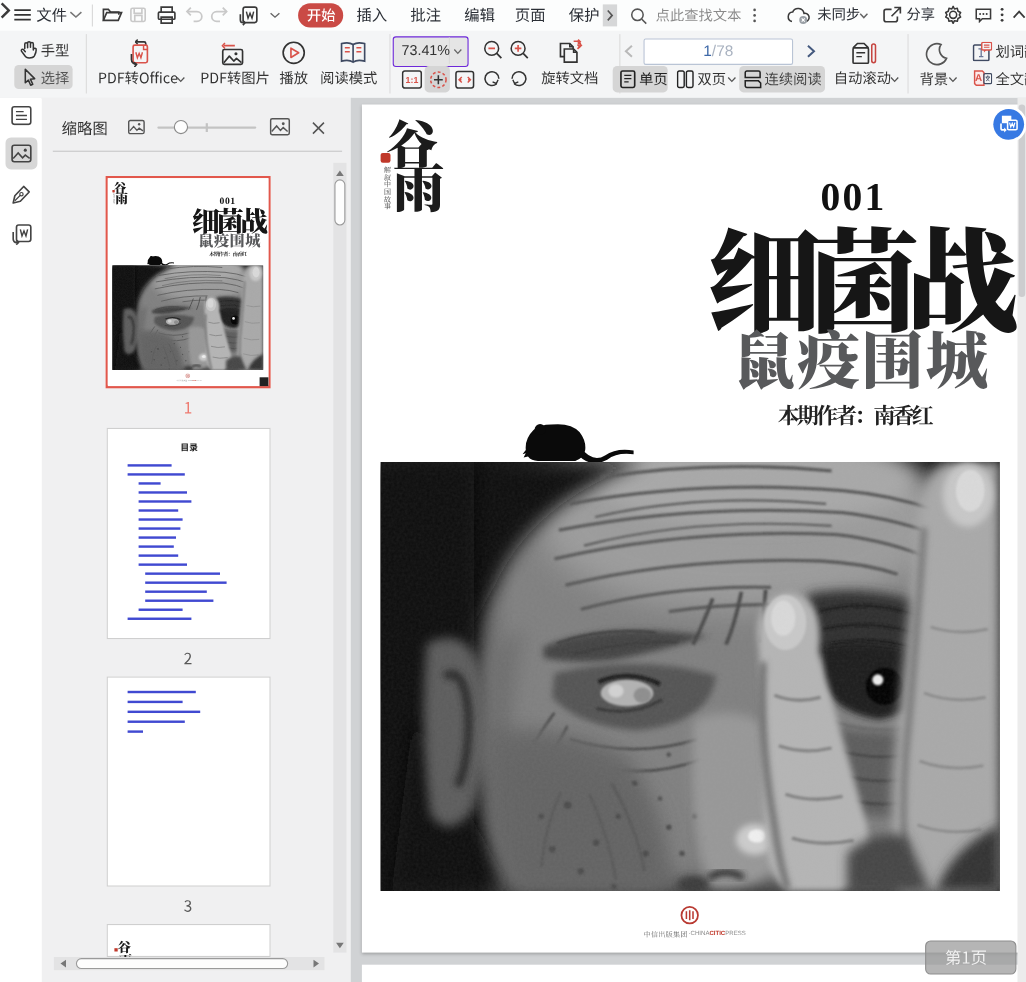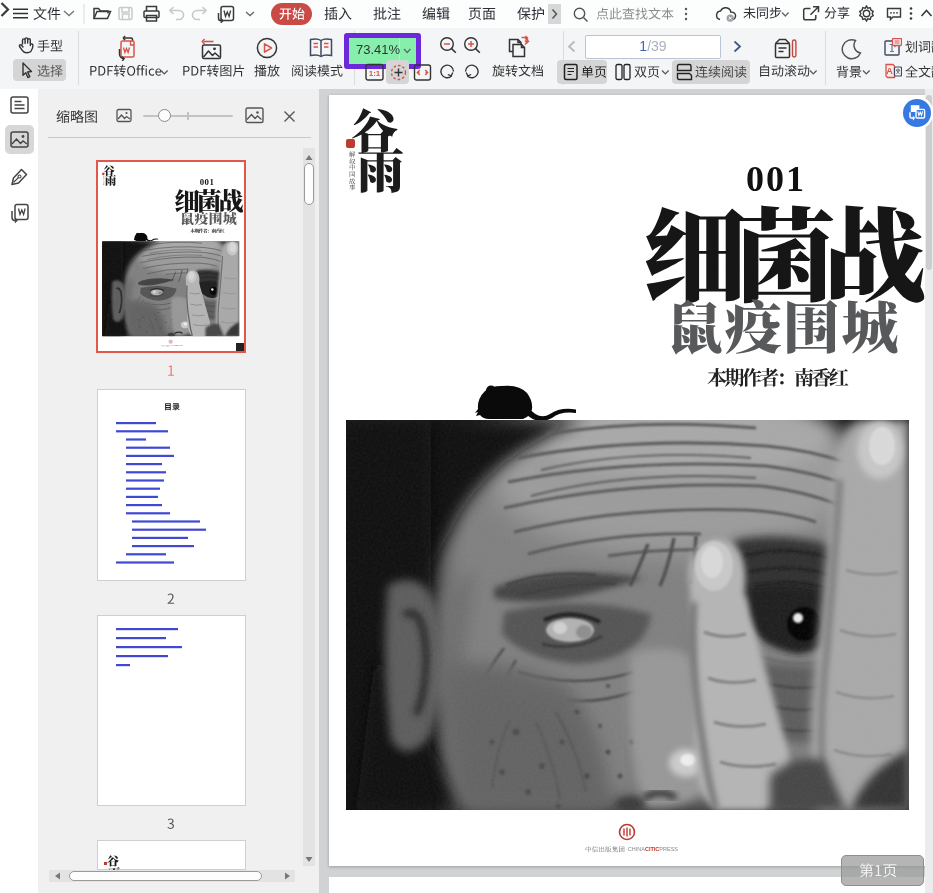--- a/index.html
+++ b/index.html
@@ -201,21 +201,21 @@
 <path d="M13 3.5 C10.5 1.8 6.5 1.6 2.5 2.6 V18.6 C6.5 17.6 10.5 17.8 13 19.5 C15.5 17.8 19.5 17.6 23.5 18.6 V2.6 C19.5 1.6 15.5 1.8 13 3.5 Z" fill="none" stroke="#3f4a62" stroke-width="1.5"></path>
 <path d="M13 3.5 V19.5" stroke="#3f4a62" stroke-width="1.5"></path>
 <path d="M5.5 6.5 h4.5 M5.5 10 h4.5 M16 6.5 h4.5 M16 10 h4.5" stroke="#d9534a" stroke-width="1.4"></path>
     </svg>
     <svg style="position:absolute;left:291px;top:60.4px;overflow:visible" width="52" height="16">
       <g transform="translate(0,15.6)">
         <path d="M4.5 -5.8H8.4V-4.2H4.5ZM1.2 -8.0V1.0H2.1V-8.0ZM1.4 -10.3C1.9 -9.7 2.6 -9.0 2.9 -8.5L3.7 -9.0C3.4 -9.5 2.7 -10.2 2.1 -10.8ZM4.1 -8.3C4.5 -7.8 5.0 -7.1 5.1 -6.6H3.6V-3.4H5.1C4.9 -2.1 4.4 -1.1 2.8 -0.6C3.0 -0.4 3.3 -0.1 3.4 0.2C5.1 -0.6 5.7 -1.7 5.9 -3.4H6.9V-1.3C6.9 -0.4 7.1 -0.2 8.0 -0.2C8.2 -0.2 9.0 -0.2 9.2 -0.2C9.9 -0.2 10.1 -0.5 10.2 -1.8C10.0 -1.8 9.6 -1.9 9.4 -2.1C9.4 -1.1 9.4 -1.0 9.1 -1.0C8.9 -1.0 8.3 -1.0 8.1 -1.0C7.8 -1.0 7.8 -1.0 7.8 -1.3V-3.4H9.3V-6.6H7.8C8.2 -7.1 8.6 -7.8 9.0 -8.5L8.0 -8.7C7.7 -8.1 7.2 -7.2 6.8 -6.6H5.2L6.0 -6.9C5.8 -7.4 5.3 -8.1 4.9 -8.7ZM4.6 -10.2V-9.3H10.9V-0.2C10.9 0.0 10.8 0.1 10.6 0.1C10.5 0.1 9.9 0.1 9.3 0.1C9.5 0.3 9.6 0.7 9.6 1.0C10.5 1.0 11.0 0.9 11.4 0.8C11.7 0.6 11.8 0.4 11.8 -0.2V-10.2Z M18.8 -5.9C19.4 -5.5 20.3 -5.0 20.6 -4.6L21.1 -5.1C20.7 -5.5 19.9 -6.0 19.2 -6.4ZM17.8 -4.7C18.5 -4.3 19.3 -3.7 19.7 -3.3L20.2 -3.9C19.8 -4.3 19.0 -4.9 18.3 -5.2ZM21.9 -1.4C22.9 -0.7 24.2 0.4 24.8 1.1L25.5 0.4C24.8 -0.2 23.5 -1.2 22.5 -1.9ZM14.4 -10.0C15.1 -9.4 15.9 -8.5 16.4 -8.0L17.0 -8.7C16.6 -9.2 15.7 -10.0 15.0 -10.6ZM17.8 -7.7V-6.9H24.1C23.9 -6.3 23.7 -5.7 23.5 -5.3L24.3 -5.1C24.6 -5.7 24.9 -6.7 25.2 -7.6L24.6 -7.7L24.4 -7.7H21.9V-8.9H24.6V-9.7H21.9V-10.9H20.9V-9.7H18.3V-8.9H20.9V-7.7ZM21.3 -6.4V-4.8C21.3 -4.3 21.3 -3.8 21.1 -3.3H17.5V-2.4H20.8C20.3 -1.4 19.3 -0.4 17.3 0.3C17.5 0.5 17.8 0.9 17.9 1.1C20.3 0.1 21.4 -1.1 21.9 -2.4H25.3V-3.3H22.1C22.2 -3.8 22.2 -4.3 22.2 -4.8V-6.4ZM13.5 -6.8V-5.9H15.4V-1.2C15.4 -0.5 15.1 -0.1 14.8 0.1C15.0 0.2 15.2 0.6 15.4 0.8V0.8C15.5 0.5 15.9 0.2 17.9 -1.5C17.8 -1.7 17.6 -2.0 17.5 -2.3L16.4 -1.4V-6.8Z M32.1 -5.4H36.7V-4.5H32.1ZM32.1 -7.0H36.7V-6.1H32.1ZM35.5 -10.9V-9.8H33.5V-10.9H32.6V-9.8H30.7V-9.0H32.6V-8.0H33.5V-9.0H35.5V-8.0H36.5V-9.0H38.3V-9.8H36.5V-10.9ZM31.2 -7.8V-3.8H33.9C33.8 -3.4 33.8 -3.0 33.7 -2.7H30.4V-1.8H33.4C32.9 -0.8 32.0 -0.2 30.1 0.3C30.2 0.5 30.5 0.8 30.6 1.0C32.8 0.5 33.9 -0.4 34.4 -1.8C35.1 -0.4 36.3 0.6 38.0 1.0C38.1 0.8 38.4 0.4 38.6 0.2C37.1 -0.1 36.0 -0.8 35.3 -1.8H38.3V-2.7H34.7C34.7 -3.0 34.8 -3.4 34.8 -3.8H37.6V-7.8ZM28.3 -10.9V-8.4H26.6V-7.5H28.3V-7.5C27.9 -5.7 27.2 -3.7 26.4 -2.6C26.6 -2.3 26.8 -1.9 26.9 -1.6C27.4 -2.4 27.9 -3.6 28.3 -4.8V1.0H29.2V-5.7C29.6 -5.0 30.0 -4.1 30.1 -3.7L30.8 -4.4C30.5 -4.8 29.5 -6.4 29.2 -7.0V-7.5H30.6V-8.4H29.2V-10.9Z M48.2 -10.3C48.9 -9.8 49.7 -9.1 50.1 -8.6L50.8 -9.3C50.4 -9.7 49.5 -10.4 48.9 -10.8ZM46.3 -10.9C46.3 -10.1 46.4 -9.3 46.4 -8.5H39.7V-7.5H46.5C46.8 -2.7 47.9 1.1 50.0 1.1C51.0 1.1 51.4 0.4 51.6 -1.9C51.3 -2.0 50.9 -2.2 50.7 -2.4C50.6 -0.7 50.5 0.1 50.1 0.1C48.8 0.1 47.8 -3.1 47.5 -7.5H51.3V-8.5H47.4C47.4 -9.3 47.4 -10.0 47.4 -10.9ZM39.8 -0.3 40.1 0.7C41.7 0.3 44.1 -0.3 46.3 -0.8L46.3 -1.7L43.5 -1.1V-4.7H45.9V-5.6H40.2V-4.7H42.5V-0.9Z" fill="#333"></path>
       </g>
     </svg>
     <div style="position:absolute;left:354px;top:31px;width:1px;height:54px;background:#dcdcdc"></div>
-    <div style="position:absolute;left:344px;top:33px;width:67px;height:26px;background:#86efac;border:5px solid #6d28d9;border-radius:3px">
+    <div style="position:absolute;left:357px;top:33px;width:67px;height:26px;background:#e5e5e5;border:1px solid #6d28d9;border-radius:3px">
       <div style="position:absolute;right:16px;top:0;width:1px;height:24px;background:#d9d9d9"></div>
       <svg style="position:absolute;right:4px;top:10px" width="9" height="7">
         <path d="M1 1 l3.2 3.5 3.2-3.5" fill="none" stroke="#666" stroke-width="1.2"></path>
       </svg>
       <div style="position:absolute;left:7px;top:4px;font:13px 'Liberation Sans',sans-serif;color:#333">73.41%</div>
     </div>
     <svg style="position:absolute;left:365px;top:63px" width="19" height="19">
       <rect x="1" y="1.5" width="17" height="15.5" rx="2" fill="none" stroke="#333" stroke-width="1.4"></rect>
       <text x="9.5" y="12.5" font-family="Liberation Sans" font-size="8" font-weight="bold" fill="#d9534a" text-anchor="middle">1:1</text>
     </svg>
@@ -265,21 +265,21 @@
     <svg style="position:absolute;left:492px;top:60.4px;overflow:visible" width="52" height="16">
       <g transform="translate(0,15.6)">
         <path d="M2.2 -10.6C2.5 -10.0 2.9 -9.3 3.1 -8.8H0.6V-7.9H2.0C1.9 -4.2 1.8 -1.3 0.4 0.4C0.6 0.5 0.9 0.8 1.1 1.0C2.3 -0.4 2.7 -2.5 2.8 -5.3H4.3C4.3 -1.7 4.1 -0.4 3.9 -0.1C3.8 0.1 3.7 0.1 3.5 0.1C3.4 0.1 2.9 0.1 2.4 0.0C2.5 0.3 2.6 0.7 2.7 0.9C3.2 0.9 3.7 0.9 4.0 0.9C4.3 0.9 4.5 0.8 4.7 0.5C5.1 0.0 5.1 -1.4 5.2 -5.7C5.2 -5.9 5.2 -6.2 5.2 -6.2H2.9L2.9 -7.9H5.8V-8.8H3.4L4.1 -9.0C3.9 -9.5 3.5 -10.3 3.1 -10.9ZM6.6 -4.8C6.5 -2.8 6.3 -0.7 5.2 0.4C5.4 0.5 5.7 0.8 5.8 1.0C6.4 0.4 6.8 -0.4 7.0 -1.4C7.8 0.4 9.0 0.8 10.6 0.8H12.3C12.3 0.5 12.5 0.1 12.6 -0.1C12.2 -0.1 10.9 -0.1 10.6 -0.1C10.2 -0.1 9.8 -0.1 9.5 -0.2V-2.9H12.0V-3.8H9.5V-6.1H11.2C11.0 -5.6 10.8 -5.1 10.6 -4.8L11.4 -4.5C11.7 -5.1 12.1 -6.0 12.4 -6.8L11.7 -7.0L11.6 -6.9H6.4C6.7 -7.4 7.0 -7.8 7.3 -8.3H12.5V-9.2H7.6C7.8 -9.7 8.0 -10.2 8.1 -10.7L7.2 -10.9C6.8 -9.5 6.1 -8.0 5.3 -7.1C5.5 -7.0 5.9 -6.7 6.1 -6.5L6.3 -6.8V-6.1H8.6V-0.6C8.0 -1.0 7.6 -1.7 7.3 -2.8C7.4 -3.5 7.4 -4.1 7.4 -4.8Z M14.1 -4.3C14.2 -4.4 14.6 -4.5 15.0 -4.5H16.2V-2.6L13.5 -2.2L13.7 -1.2L16.2 -1.7V1.0H17.1V-1.9L18.9 -2.2L18.8 -3.1L17.1 -2.8V-4.5H18.4V-5.4H17.1V-7.4H16.2V-5.4H14.9C15.3 -6.3 15.7 -7.4 16.0 -8.5H18.4V-9.4H16.3C16.4 -9.8 16.5 -10.3 16.6 -10.7L15.7 -10.9C15.6 -10.4 15.5 -9.9 15.4 -9.4H13.6V-8.5H15.1C14.8 -7.4 14.5 -6.5 14.4 -6.2C14.2 -5.7 14.0 -5.2 13.8 -5.2C13.9 -4.9 14.0 -4.5 14.1 -4.3ZM18.5 -7.0V-6.0H20.4C20.2 -5.1 19.9 -4.3 19.7 -3.6H23.4C23.0 -3.0 22.4 -2.2 21.9 -1.5C21.4 -1.8 21.0 -2.1 20.5 -2.3L19.9 -1.7C21.2 -0.9 22.8 0.3 23.5 1.1L24.2 0.3C23.8 -0.1 23.2 -0.5 22.6 -1.0C23.4 -2.1 24.3 -3.3 25.0 -4.3L24.3 -4.6L24.1 -4.5H21.0L21.4 -6.0H25.5V-7.0H21.7L22.1 -8.5H25.0V-9.4H22.4L22.8 -10.8L21.8 -10.9L21.4 -9.4H19.0V-8.5H21.2L20.7 -7.0Z M31.5 -10.7C31.9 -10.1 32.3 -9.2 32.5 -8.7L33.5 -9.0C33.4 -9.5 32.9 -10.4 32.5 -11.0ZM26.6 -8.6V-7.7H28.7C29.4 -5.7 30.5 -4.0 31.8 -2.6C30.4 -1.4 28.6 -0.5 26.5 0.1C26.7 0.3 27.0 0.8 27.1 1.0C29.2 0.3 31.1 -0.6 32.5 -1.9C34.0 -0.6 35.8 0.4 37.9 0.9C38.1 0.7 38.4 0.3 38.6 0.1C36.5 -0.5 34.7 -1.4 33.3 -2.6C34.6 -4.0 35.6 -5.6 36.3 -7.7H38.4V-8.6ZM32.6 -3.3C31.3 -4.5 30.4 -6.0 29.7 -7.7H35.2C34.6 -5.9 33.7 -4.5 32.6 -3.3Z M50.1 -10.1C49.8 -9.1 49.2 -7.8 48.8 -6.9L49.6 -6.7C50.0 -7.5 50.6 -8.7 51.0 -9.8ZM44.2 -9.8C44.6 -8.8 45.1 -7.6 45.3 -6.8L46.2 -7.1C45.9 -7.9 45.4 -9.1 45.0 -10.1ZM41.5 -10.9V-8.1H39.6V-7.2H41.4C41.0 -5.4 40.1 -3.4 39.3 -2.3C39.5 -2.1 39.7 -1.7 39.8 -1.4C40.5 -2.3 41.1 -3.7 41.5 -5.2V1.0H42.4V-5.5C42.8 -4.9 43.3 -4.1 43.5 -3.6L44.1 -4.4C43.9 -4.7 42.8 -6.3 42.4 -6.7V-7.2H44.1V-8.1H42.4V-10.9ZM43.8 -0.8V0.1H49.9V0.9H50.9V-6.1H48.0V-10.9H47.1V-6.1H44.1V-5.2H49.9V-3.5H44.3V-2.6H49.9V-0.8Z" fill="#333"></path>
       </g>
     </svg>
     <div style="position:absolute;left:563px;top:31px;width:1px;height:54px;background:#dcdcdc"></div>
     <svg style="position:absolute;left:566px;top:40px" width="12" height="13">
       <path d="M8.5 1.5 L3 6.5 L8.5 11.5" fill="none" stroke="#b9b9b9" stroke-width="1.8"></path>
     </svg>
     <div style="position:absolute;left:585px;top:35px;width:134px;height:22px;background:#fff;border:1px solid #b9c4d5;border-radius:2px">
-      <div style="width:100%;text-align:center;font:14px 'Liberation Sans',sans-serif;margin-top:2px"><span style="color:#3f69a8">1</span><span style="color:#a9b2c0">/39</span></div>
+      <div style="width:100%;text-align:center;font:14px 'Liberation Sans',sans-serif;margin-top:2px"><span style="color:#3f69a8">1</span><span style="color:#a9b2c0">/78</span></div>
     </div>
     <svg style="position:absolute;left:731px;top:40px" width="12" height="13">
       <path d="M3.5 1.5 L9 6.5 L3.5 11.5" fill="none" stroke="#44597e" stroke-width="1.8"></path>
     </svg>
     <svg style="position:absolute;left:772px;top:37px" width="26" height="23">
 <path d="M3.5 6.5 l4-4 h6 l4 4" fill="none" stroke="#333" stroke-width="1.5"></path>
 <rect x="3.5" y="6.5" width="14" height="14" rx="1" fill="none" stroke="#333" stroke-width="1.5"></rect>
 <path d="M13 20.5 l4.5-4.5 v-9.5" fill="none" stroke="#333" stroke-width="0"></path>
 <path d="M6.5 11 h8 M6.5 14.5 h5" stroke="#333" stroke-width="1.3"></path>
 <rect x="20.5" y="3" width="3.4" height="17" rx="1.7" fill="none" stroke="#c64540" stroke-width="1.4"></rect>

